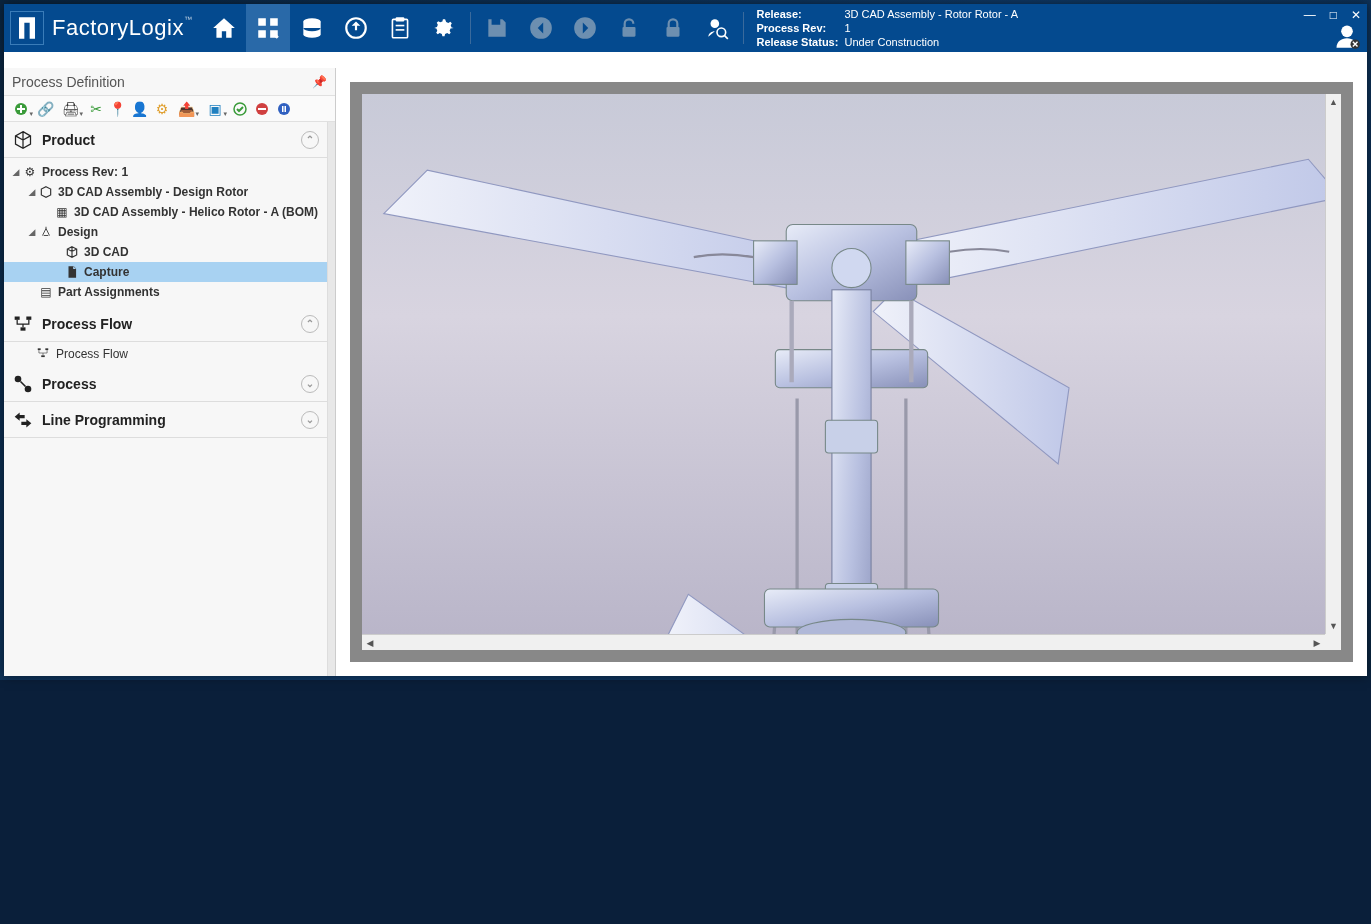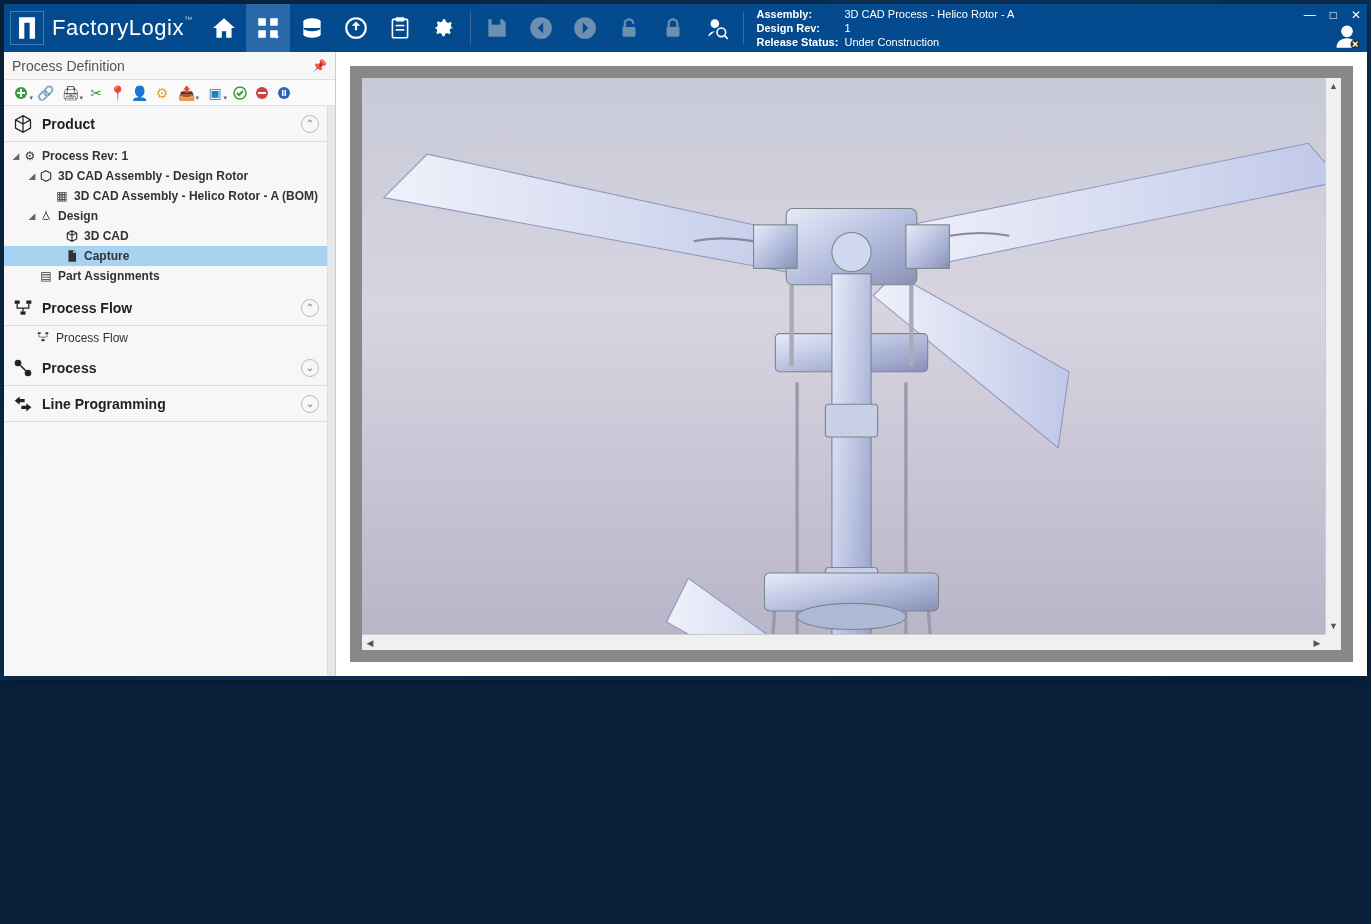--- a/index.html
+++ b/index.html
@@ -87,21 +87,21 @@
 }
 .win-controls span { color: #fff; font-size: 12px; cursor: pointer; font-family: "Segoe UI Symbol", sans-serif;}
 .user-badge {
   position: absolute;
   right: 6px;
   bottom: 2px;
   width: 28px; height: 28px;
   cursor: pointer;
 }
 
-.main { flex: 1; display: flex; overflow: hidden; }
+.main { flex: 1; display: flex; overflow: hidden; margin-top: 16px; }
 
 .sidebar {
   width: 332px;
   background: #f7f7f7;
   border-right: 1px solid #ccc;
   display: flex;
   flex-direction: column;
 }
 .panel-header {
   height: 28px;
@@ -320,25 +320,25 @@
               <circle cx="10" cy="8" r="4"></circle>
               <path d="M4 20c0-3 3-5 6-5"></path>
               <circle cx="16" cy="16" r="4" fill="none" stroke="#fff" stroke-width="1.5"></circle>
               <path stroke="#fff" stroke-width="1.5" d="M19 19l3 3"></path>
             </svg>
       </div>
     </div>
     <span class="ribbon-sep"></span>
     <div class="header-info">
       <div class="row">
-        <span class="lbl">Assembly:</span>
-        <span>3D CAD Process - Helico Rotor - A</span>
+        <span class="lbl">Release:</span>
+        <span>3D CAD Assembly - Rotor Rotor - A</span>
       </div>
       <div class="row">
-        <span class="lbl">Design Rev:</span>
+        <span class="lbl">Process Rev:</span>
         <span>1</span>
       </div>
       <div class="row">
         <span class="lbl">Release Status:</span>
         <span>Under Construction</span>
       </div>
     </div>
     <div class="win-controls">
       <span>—</span>
       <span>□</span>

